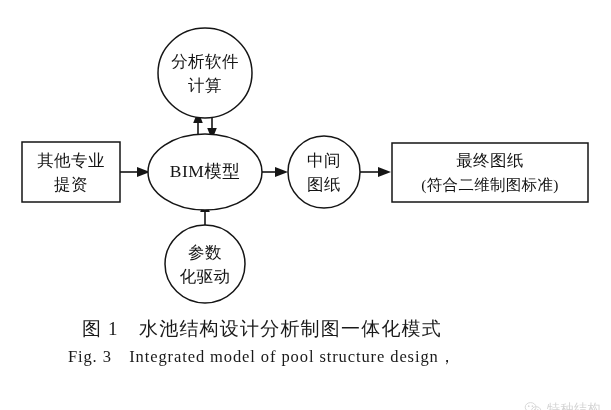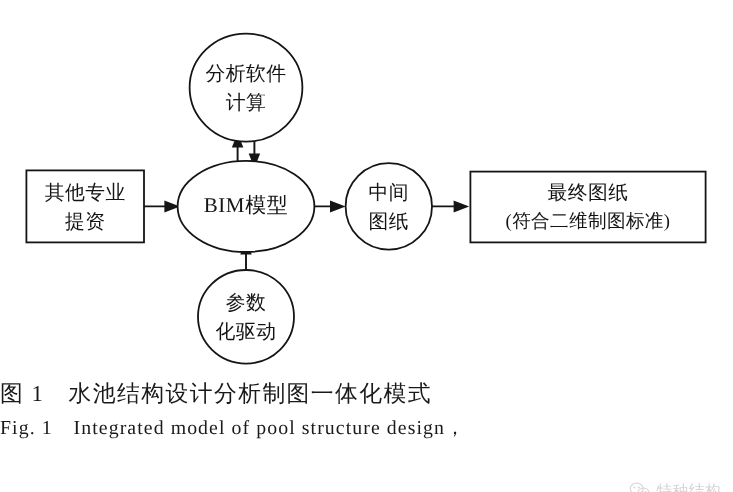--- a/index.html
+++ b/index.html
@@ -52,20 +52,21 @@
   }
   .cn-16 { font-size: 16.5px; letter-spacing: 0.4px; }
   .cn-15 { font-size: 15.5px; letter-spacing: 0.3px; }
   .cn-17 { font-size: 17.5px; letter-spacing: 0.5px; }
 
   #caption-block {
     position: absolute;
     left: 0;
     top: 298px;
     width: 524px;
+    text-align: center;
   }
   #caption-cn {
     font-family: "Liberation Serif", "DejaVu Serif", serif;
     font-size: 19px;
     letter-spacing: 1.2px;
     color: #1a1a1a;
     line-height: 30px;
     white-space: pre;
   }
   #caption-en-line1, #caption-en-line2 {
@@ -162,21 +163,21 @@
 
     <g>
       <rect class="node-shape" x="392" y="127" width="196" height="59"></rect>
       <text class="node-label cn-16" x="490" y="146">最终图纸</text>
       <text class="node-label cn-15" x="490" y="170">(符合二维制图标准)</text>
     </g>
   </svg>
 
   <div id="caption-block">
     <div id="caption-cn">图 1　水池结构设计分析制图一体化模式</div>
-    <div id="caption-en-line1">Fig. 1　Integrated model of pool structure design，</div>
+    <div id="caption-en-line1">Fig. 3　Integrated model of pool structure design，</div>
   </div>
 
   <div id="watermark">
     <svg width="18" height="16" viewBox="0 0 18 16">
       <ellipse cx="6.6" cy="6.2" rx="5.4" ry="4.6" fill="none" stroke="#9a9a9a" stroke-width="1"></ellipse>
       <path d="M2.6 9.6 L1.2 12.2 L4.2 10.7 Z" fill="#9a9a9a"></path>
       <circle cx="4.7" cy="5.2" r="0.85" fill="#9a9a9a"></circle>
       <circle cx="8.4" cy="5.2" r="0.85" fill="#9a9a9a"></circle>
       <ellipse cx="12.2" cy="9.6" rx="4.6" ry="3.9" fill="none" stroke="#9a9a9a" stroke-width="1"></ellipse>
       <path d="M15.6 12.4 L16.8 14.6 L14.2 13.3 Z" fill="#9a9a9a"></path>

